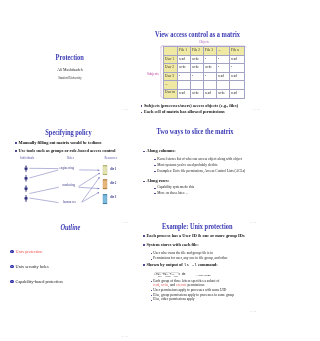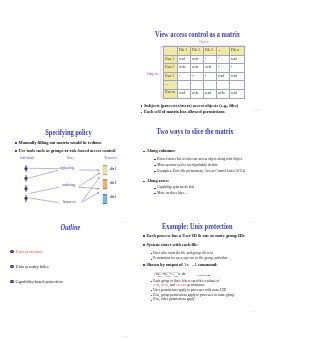--- a/index.html
+++ b/index.html
@@ -75,20 +75,26 @@
   .cb-tail{position:absolute;left:41.5px;top:4.6px;
            font-family:"Liberation Serif","DejaVu Serif",serif;
            font-size:2.9px;color:#222;line-height:1;white-space:pre;}
   .hl{color:#E05A5A}
 </style>
 </head>
 <body>
 
 <div class="page">
 
+  <div class="slide s1">
+    <div class="t-main t-title"><span>Protection</span></div>
+    <div class="t-main t-author">Ali Mashtizadeh</div>
+    <div class="t-main t-inst">Stanford University</div>
+    <div class="pnum">1 / 38</div>
+  </div>
 
   <div class="slide s2"></div>
   <div class="ovl">
     <div class="stitle" style="left:136px;right:4px;top:30.7px;"><span>View access control as a matrix</span></div>
     <div class="obj-label">Objects</div>
     <svg class="obj-brace" viewBox="0 0 164 9" preserveAspectRatio="none">
       <path d="M1.2 8 C1.2 3 3.5 2 9 2 L76 2 C80 2 81 1.4 82 0.6 C83 1.4 84 2 88 2 L155 2 C160.5 2 162.8 3 162.8 8" fill="none" stroke="#CBAED1" stroke-width="1.1" stroke-linecap="round"></path>
     </svg>
     <div class="subj-label">Subjects</div>
     <svg class="subj-brace" viewBox="0 0 7 106" preserveAspectRatio="none">

